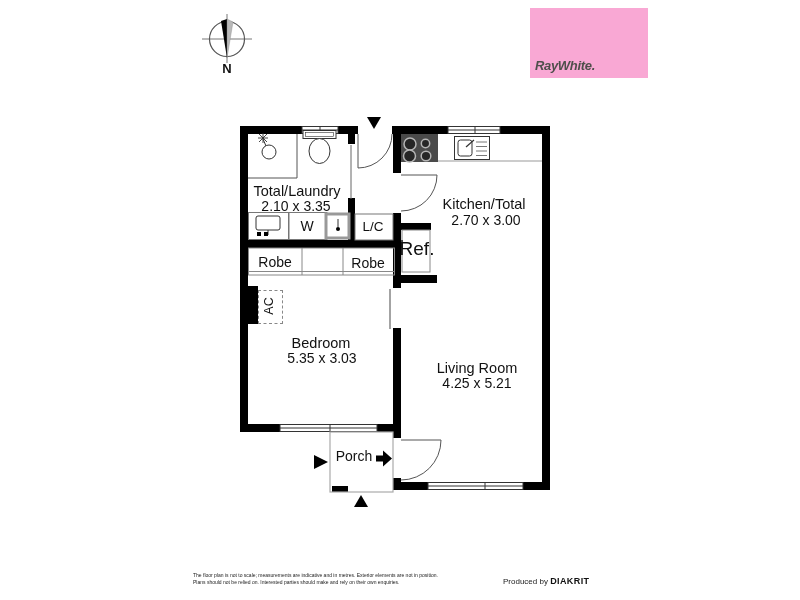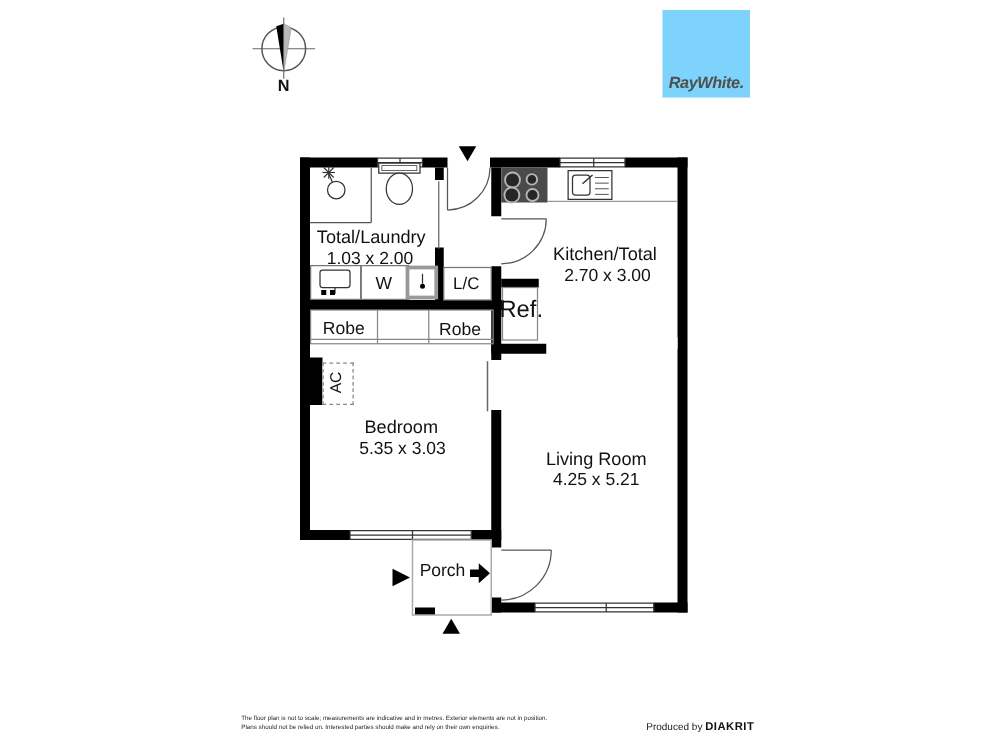--- a/index.html
+++ b/index.html
@@ -7,27 +7,27 @@
           font-family:"Liberation Sans",sans-serif;}
   .wall{position:absolute;background:#000;}
   .notch{position:absolute;background:#fff;}
   .overlay{position:absolute;left:0;top:0;width:800px;height:600px;pointer-events:none;}
   .lbl{position:absolute;transform:translate(-50%,-50%);color:#111;white-space:nowrap;
        font-size:14px;line-height:1;}
   .room-name{font-size:14.5px;}
   .lbl-ac{transform:translate(-50%,-50%) rotate(-90deg);font-size:12.5px;}
   .ac-dashed{position:absolute;left:258px;top:290px;width:23px;height:32px;
              border:1px dashed #888;background:#fff;}
-  .logo{position:absolute;left:530px;top:8px;width:70px;height:70px;background:#7dd3fc;}
+  .logo{position:absolute;left:530px;top:8px;width:70px;height:70px;background:#f9a8d4;padding-left:48px;}
   .logo-text{position:absolute;left:0;top:50px;width:70px;text-align:center;
              font-weight:bold;font-style:italic;font-size:13px;letter-spacing:-0.3px;color:#4F4F4B;}
   .compass-n{position:absolute;left:213px;top:61px;width:28px;text-align:center;
              font-weight:bold;font-size:13px;color:#111;}
   .areas{position:absolute;left:505px;top:531px;font-size:9px;line-height:10px;color:#111;}
-  .credit{position:absolute;left:517px;top:576px;font-size:8px;color:#222;text-align:center;}
+  .credit{position:absolute;left:503px;top:576px;font-size:8px;color:#222;text-align:center;}
   .credit b{font-size:9px;letter-spacing:0.4px;color:#111;}
   .disclaimer{position:absolute;left:193px;top:572px;font-size:5px;line-height:6.8px;color:#222;}
 </style>
 </head>
 <body>
 
 <div id="canvas">
 
   <svg class="overlay" style="width:62px;height:74px;left:196px;top:6px;" viewBox="0 0 62 74">
     <line x1="6" y1="33" x2="56" y2="33" stroke="#666" stroke-width="0.9"></line>
@@ -191,21 +191,21 @@
     </g>
     <g fill="#000">
       <polygon points="354,507 368,507 361,495"></polygon>
     </g>
     <g fill="#000">
       <polygon points="376,455.5 383,455.5 383,450.5 392,458.5 383,466.5 383,461.5 376,461.5"></polygon>
     </g>
   </svg>
 
   <div class="lbl room-name" style="left:297px;top:191px">Total/Laundry</div>
-  <div class="lbl" style="left:296px;top:206px">1.03 x 2.00</div>
+  <div class="lbl" style="left:296px;top:206px">2.10 x 3.35</div>
   <div class="lbl room-name" style="left:484px;top:204px">Kitchen/Total</div>
   <div class="lbl" style="left:486px;top:220px">2.70 x 3.00</div>
   <div class="lbl room-name" style="left:321px;top:343px">Bedroom</div>
   <div class="lbl" style="left:322px;top:358px">5.35 x 3.03</div>
   <div class="lbl room-name" style="left:477px;top:368px">Living Room</div>
   <div class="lbl" style="left:477px;top:383px">4.25 x 5.21</div>
   <div class="lbl" style="left:354px;top:456px">Porch</div>
 
   <div class="lbl" style="left:307px;top:226px">W</div>
   <div class="lbl" style="left:373px;top:227px;font-size:13.5px">L/C</div>

